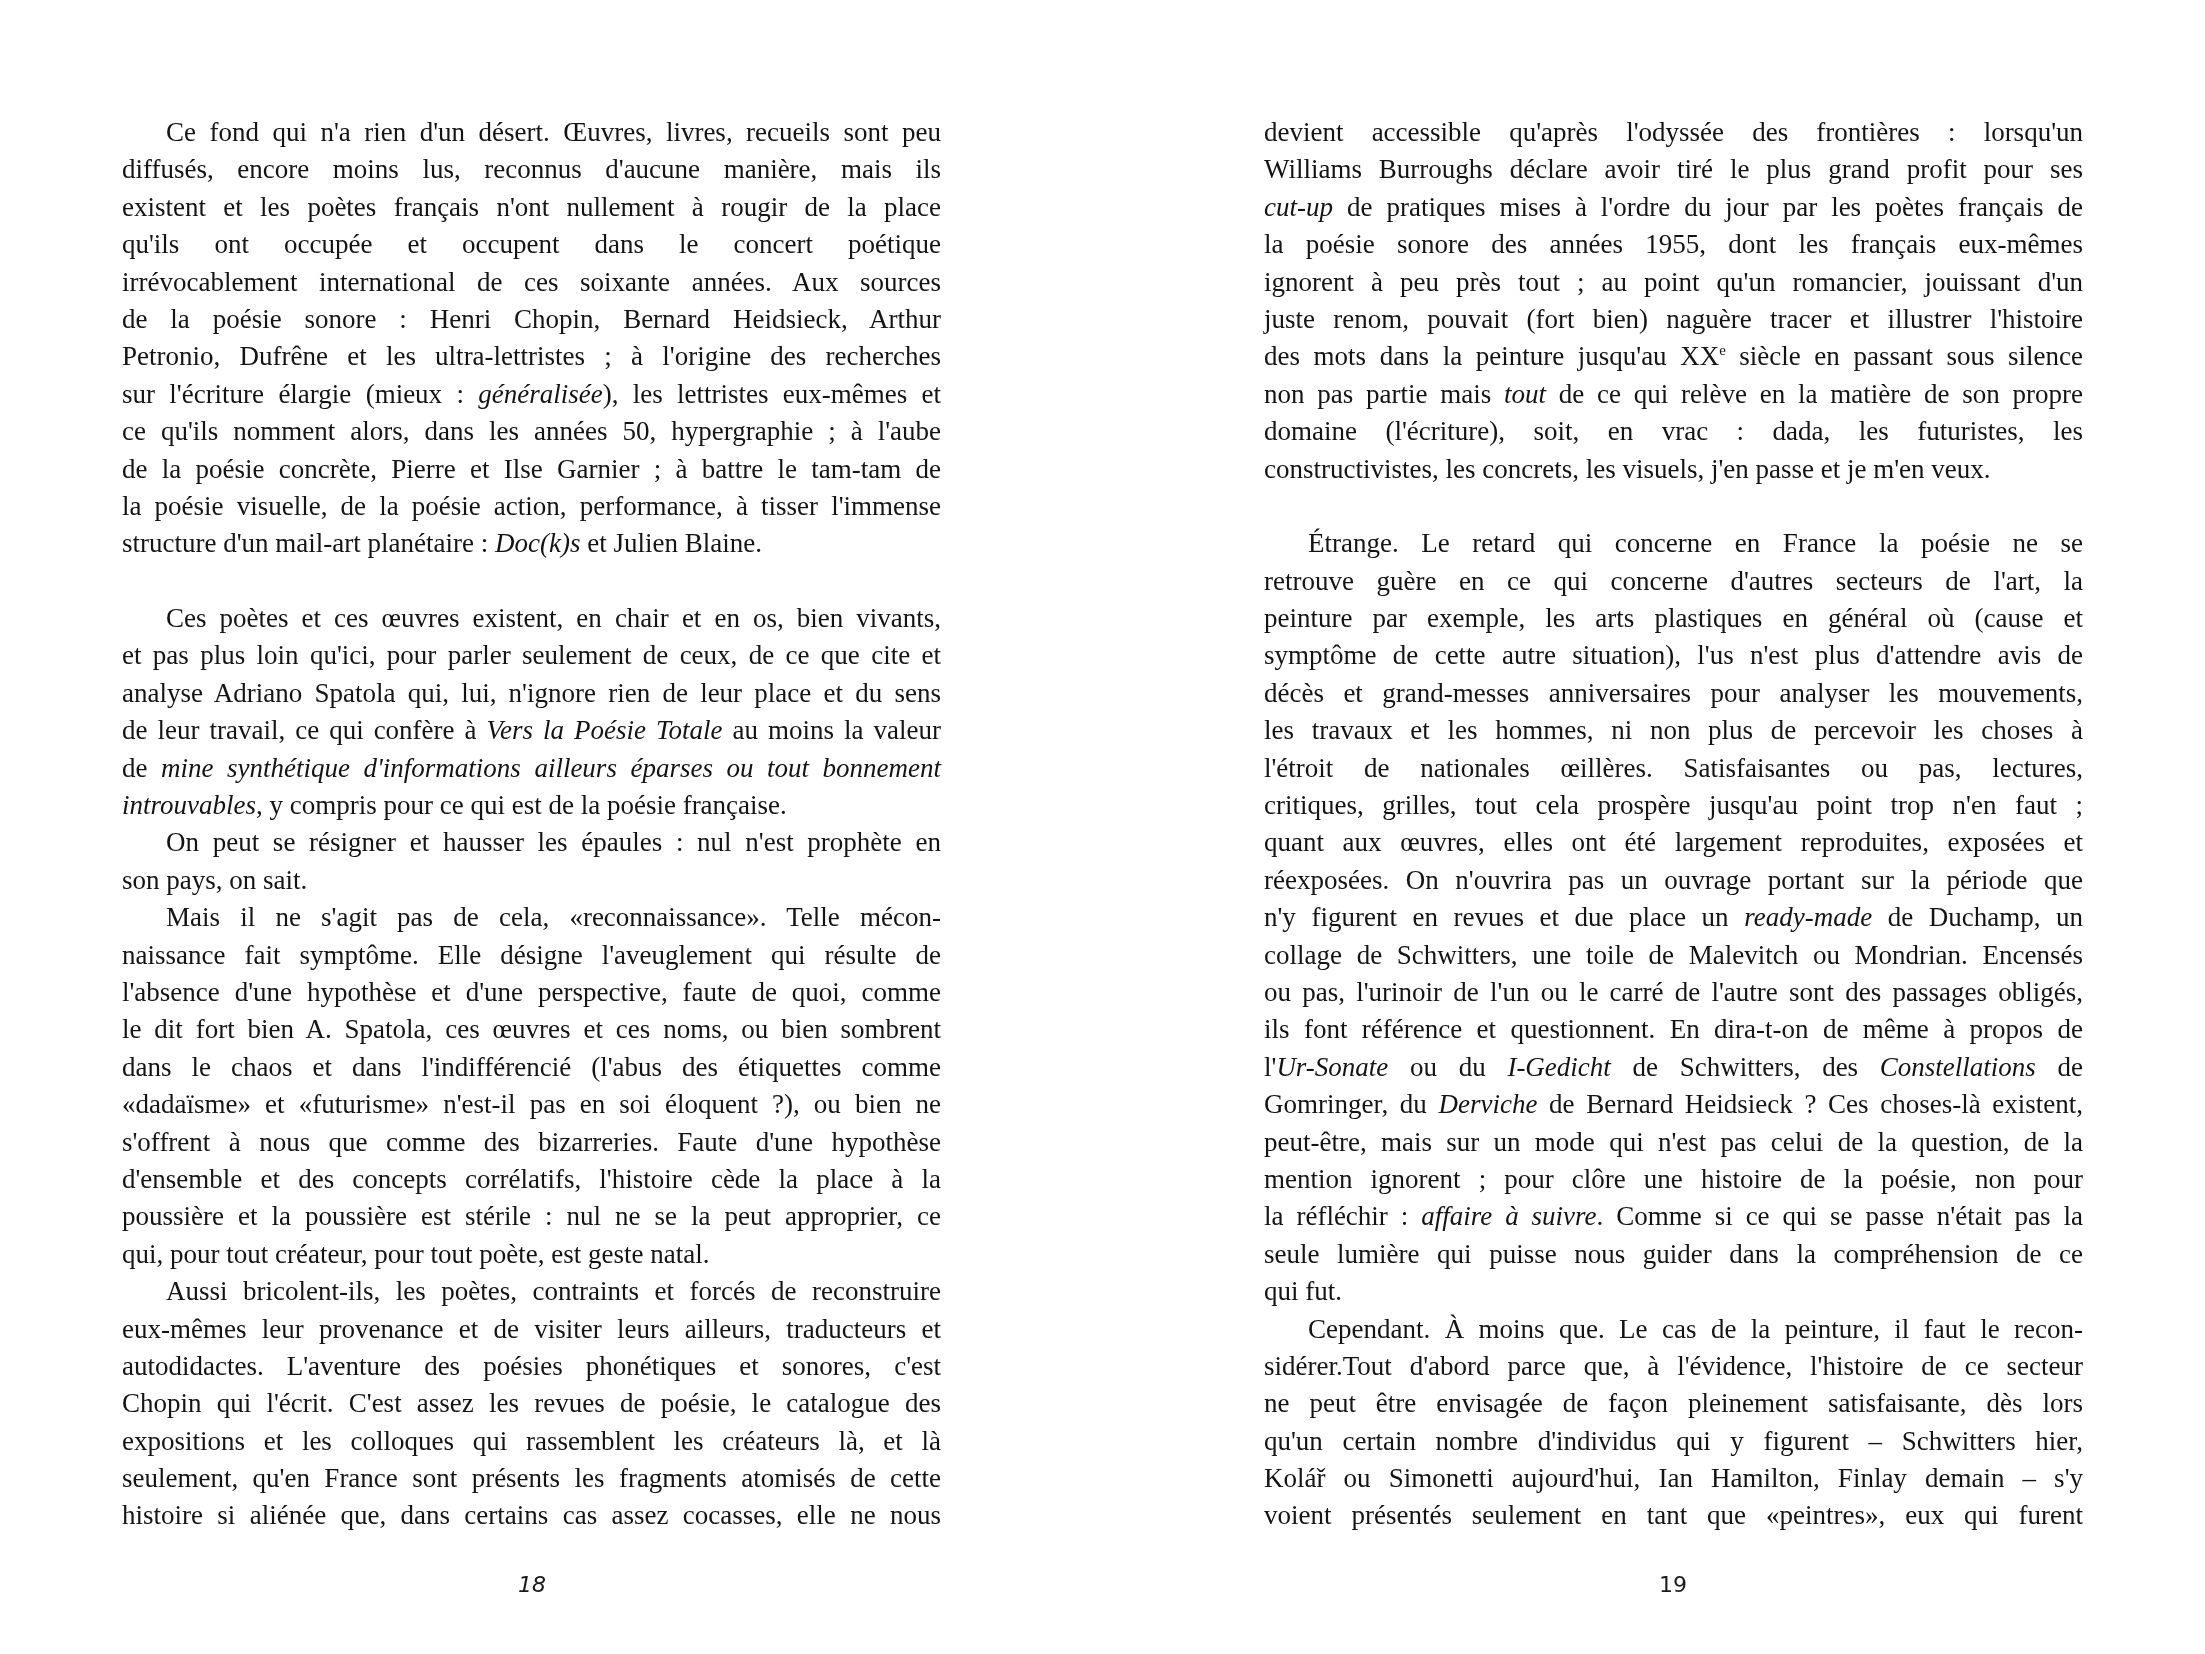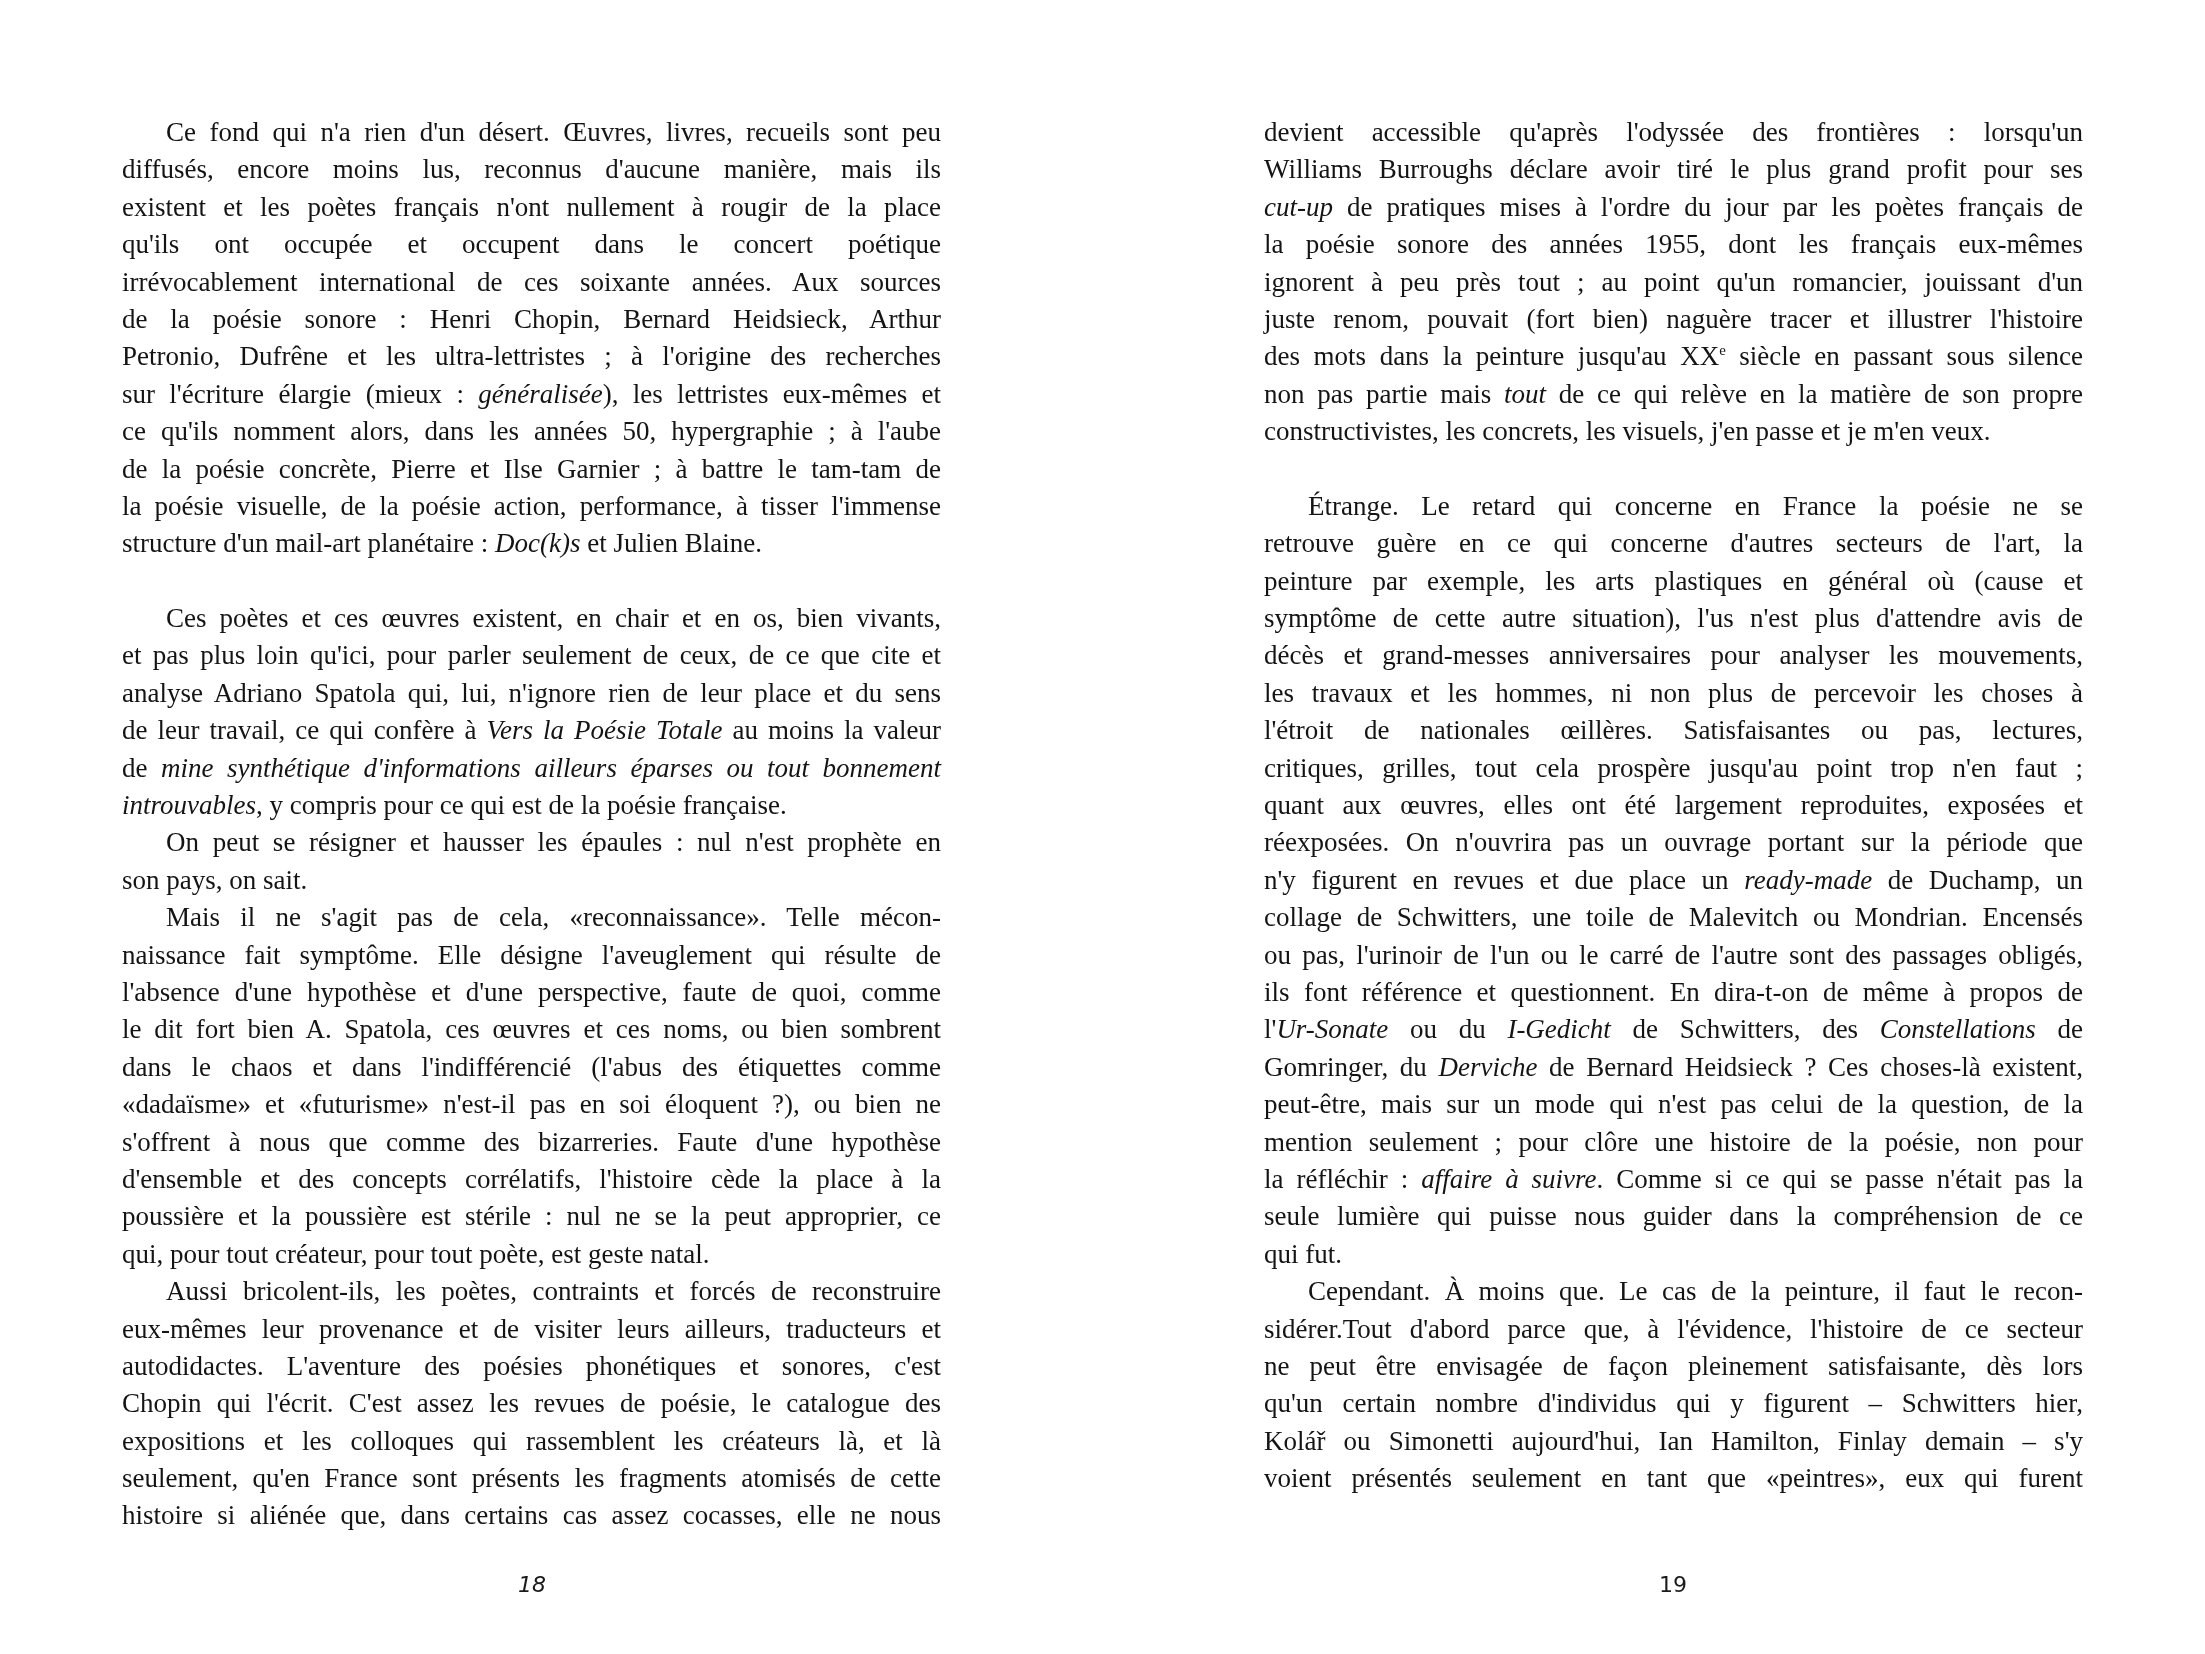--- a/index.html
+++ b/index.html
@@ -119,20 +119,21 @@
 <div class="page page-right">
     <div>
       <span class="line" style="display: block;"><span>devient accessible qu'après l'odyssée des frontières : lorsqu'un</span></span>
       <span class="line" style="display: block;"><span>Williams Burroughs déclare avoir tiré le plus grand profit pour ses</span></span>
       <span class="line" style="display: block;"><i>cut-up</i><span> de pratiques mises à l'ordre du jour par les poètes français de</span></span>
       <span class="line" style="display: block;"><span>la poésie sonore des années 1955, dont les français eux-mêmes</span></span>
       <span class="line" style="display: block;"><span>ignorent à peu près tout ; au point qu'un romancier, jouissant d'un</span></span>
       <span class="line" style="display: block;"><span>juste renom, pouvait (fort bien) naguère tracer et illustrer l'histoire</span></span>
       <span class="line" style="display: block;"><span>des mots dans la peinture jusqu'au XX</span><sup>e</sup><span> siècle en passant sous silence</span></span>
       <span class="line" style="display: block;"><span>non pas partie mais </span><i>tout</i><span> de ce qui relève en la matière de son propre</span></span>
+      <span class="line" style="display: block;"><span>domaine (l'écriture), soit, en vrac : dada, les futuristes, les</span></span>
       <span class="line last" style="display: block;"><span>constructivistes, les concrets, les visuels, j'en passe et je m'en veux.</span></span>
     </div>
     <span class="blank"></span>
     <div>
       <span class="line indent" style="display: block;"><span>Étrange. Le retard qui concerne en France la poésie ne se</span></span>
       <span class="line" style="display: block;"><span>retrouve guère en ce qui concerne d'autres secteurs de l'art, la</span></span>
       <span class="line" style="display: block;"><span>peinture par exemple, les arts plastiques en général où (cause et</span></span>
       <span class="line" style="display: block;"><span>symptôme de cette autre situation), l'us n'est plus d'attendre avis de</span></span>
       <span class="line" style="display: block;"><span>décès et grand-messes anniversaires pour analyser les mouvements,</span></span>
       <span class="line" style="display: block;"><span>les travaux et les hommes, ni non plus de percevoir les choses à</span></span>
@@ -140,21 +141,21 @@
       <span class="line" style="display: block;"><span>critiques, grilles, tout cela prospère jusqu'au point trop n'en faut ;</span></span>
       <span class="line" style="display: block;"><span>quant aux œuvres, elles ont été largement reproduites, exposées et</span></span>
       <span class="line" style="display: block;"><span>réexposées. On n'ouvrira pas un ouvrage portant sur la période que</span></span>
       <span class="line" style="display: block;"><span>n'y figurent en revues et due place un </span><i>ready-made</i><span> de Duchamp, un</span></span>
       <span class="line" style="display: block;"><span>collage de Schwitters, une toile de Malevitch ou Mondrian. Encensés</span></span>
       <span class="line" style="display: block;"><span>ou pas, l'urinoir de l'un ou le carré de l'autre sont des passages obligés,</span></span>
       <span class="line" style="display: block;"><span>ils font référence et questionnent. En dira-t-on de même à propos de</span></span>
       <span class="line" style="display: block;"><span>l'</span><i>Ur-Sonate</i><span> ou du </span><i>I-Gedicht</i><span> de Schwitters, des </span><i>Constellations</i><span> de</span></span>
       <span class="line" style="display: block;"><span>Gomringer, du </span><i>Derviche</i><span> de Bernard Heidsieck ? Ces choses-là existent,</span></span>
       <span class="line" style="display: block;"><span>peut-être, mais sur un mode qui n'est pas celui de la question, de la</span></span>
-      <span class="line" style="display: block;"><span>mention seulement ; pour clôre une histoire de la poésie, non pour</span></span>
+      <span class="line" style="display: block;"><span>mention ignorent ; pour clôre une histoire de la poésie, non pour</span></span>
       <span class="line" style="display: block;"><span>la réfléchir : </span><i>affaire à suivre</i><span>. Comme si ce qui se passe n'était pas la</span></span>
       <span class="line" style="display: block;"><span>seule lumière qui puisse nous guider dans la compréhension de ce</span></span>
       <span class="line last" style="display: block;"><span>qui fut.</span></span>
     </div>
     <div>
       <span class="line indent" style="display: block;"><span>Cependant. À moins que. Le cas de la peinture, il faut le recon-</span></span>
       <span class="line" style="display: block;"><span>sidérer.Tout d'abord parce que, à l'évidence, l'histoire de ce secteur</span></span>
       <span class="line" style="display: block;"><span>ne peut être envisagée de façon pleinement satisfaisante, dès lors</span></span>
       <span class="line" style="display: block;"><span>qu'un certain nombre d'individus qui y figurent – Schwitters hier,</span></span>
       <span class="line" style="display: block;"><span>Kolář ou Simonetti aujourd'hui, Ian Hamilton, Finlay demain – s'y</span></span>

